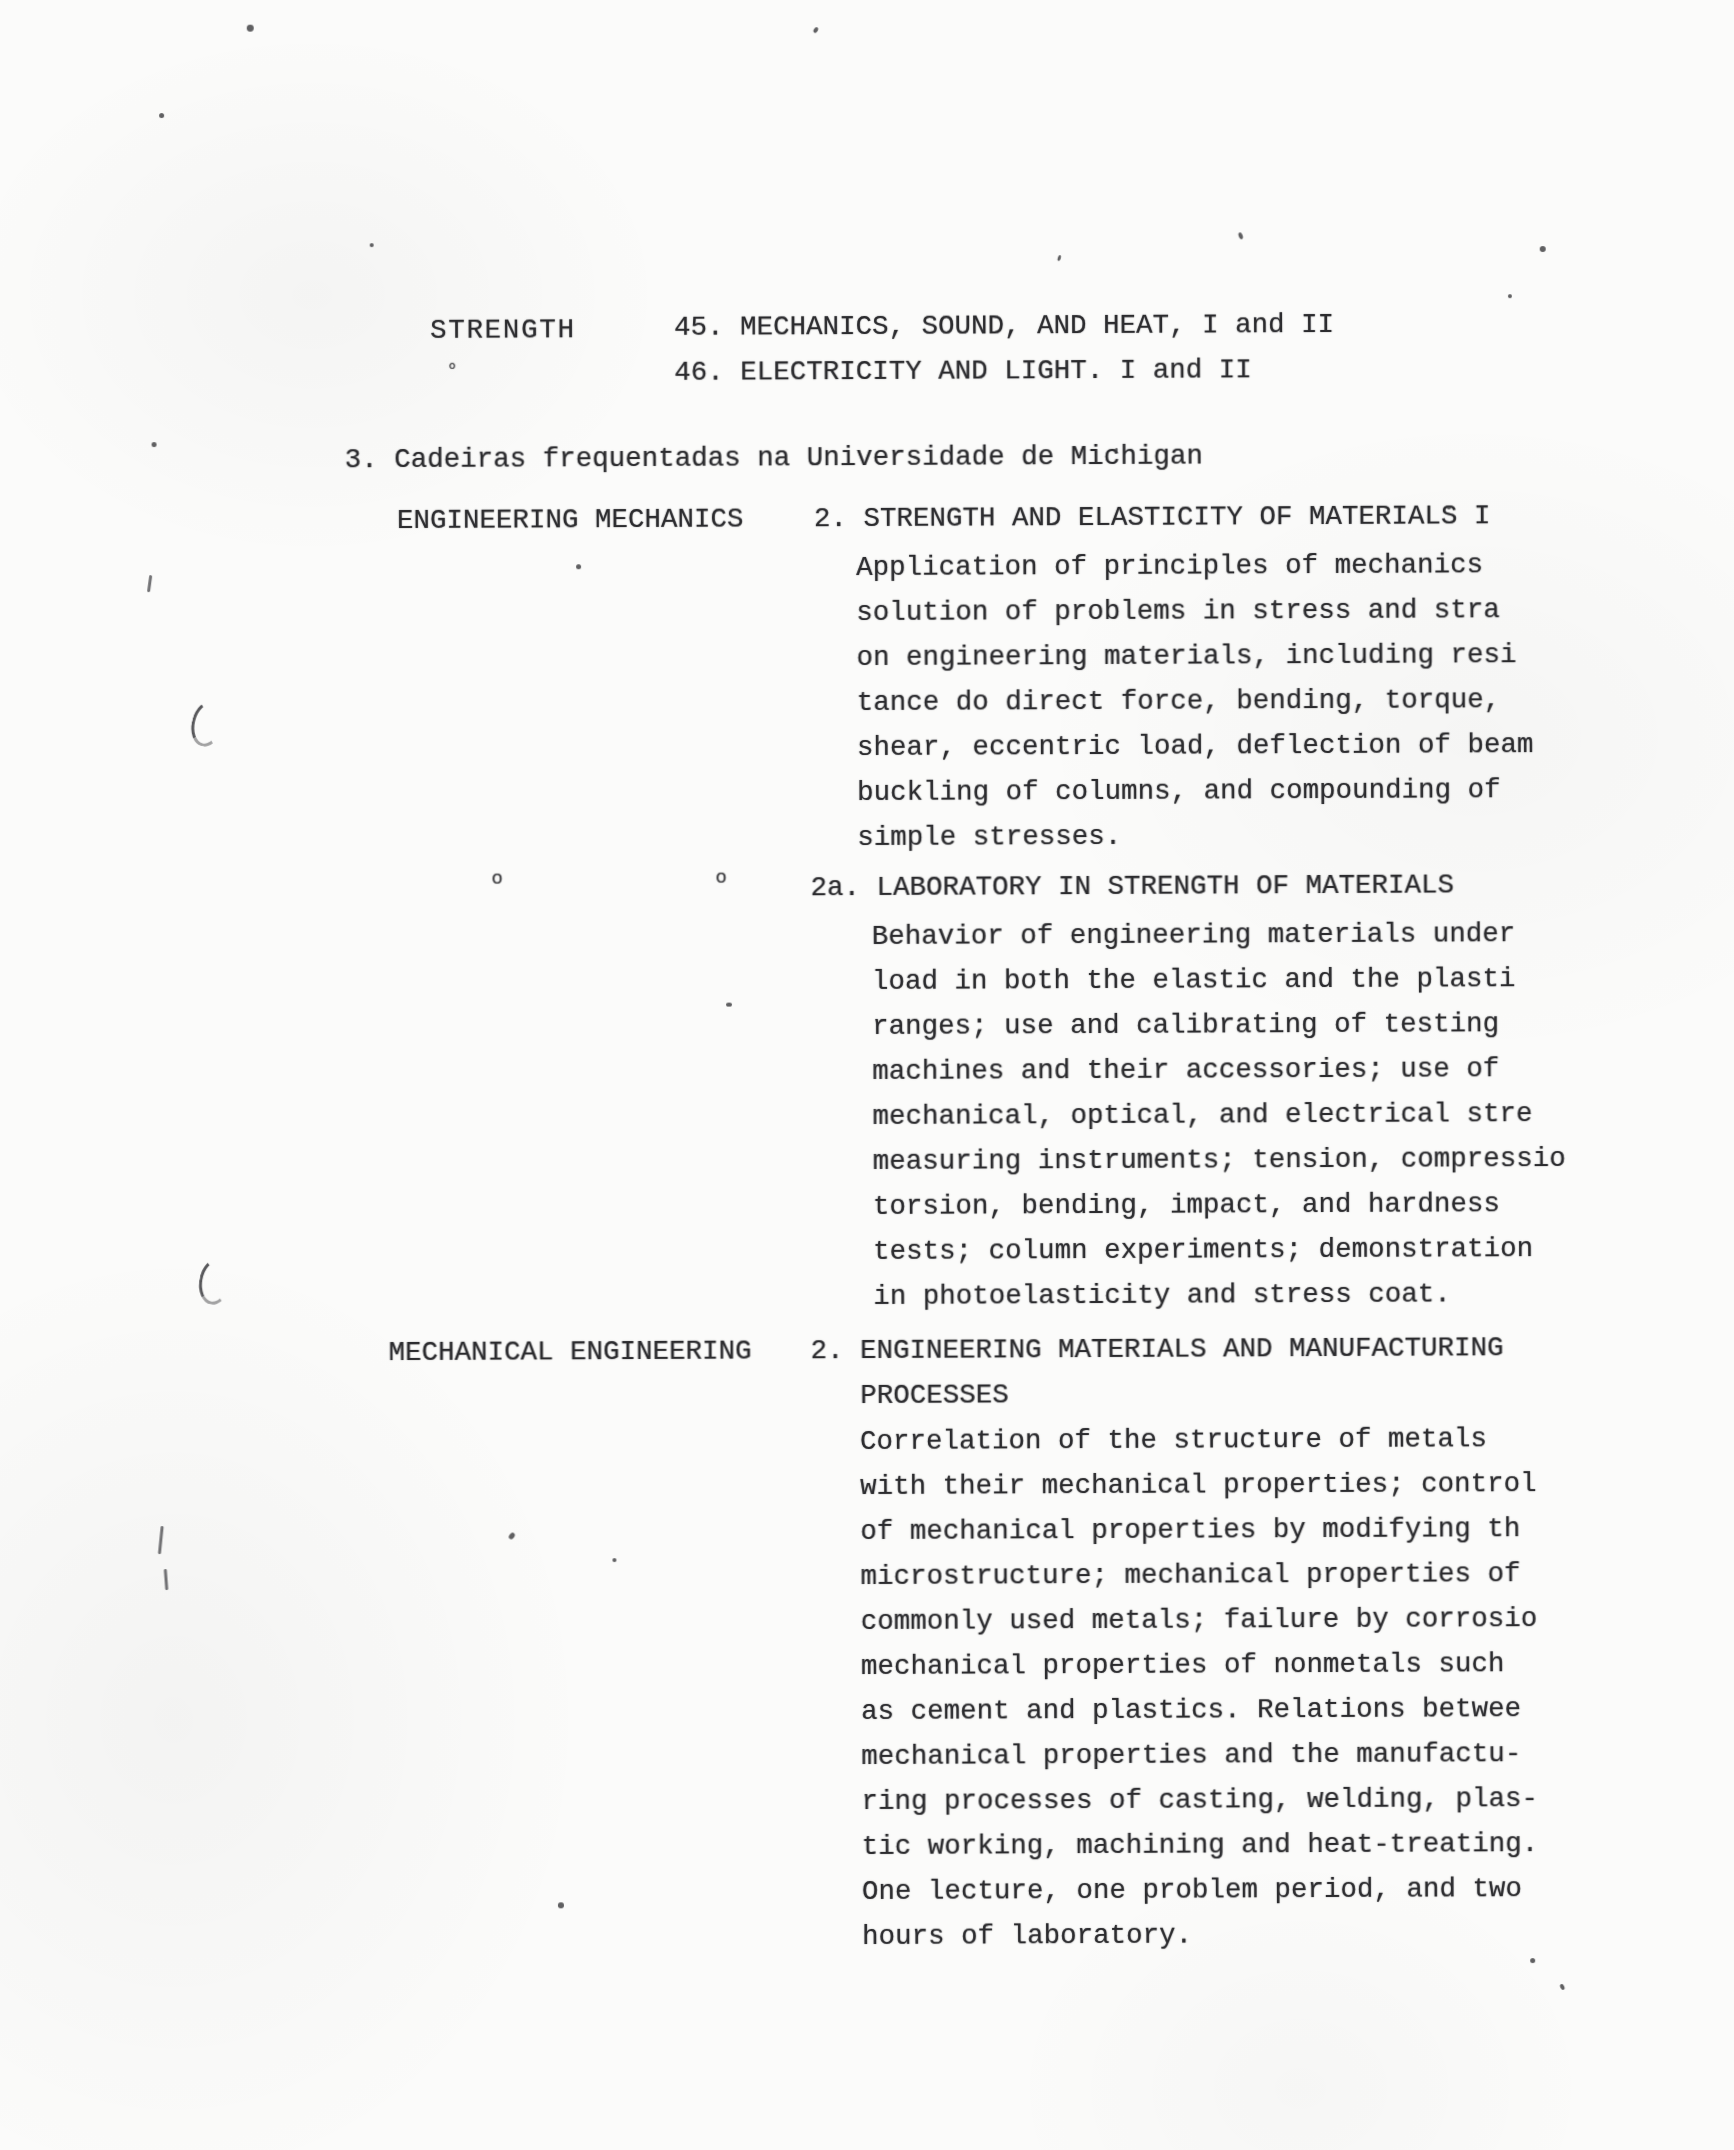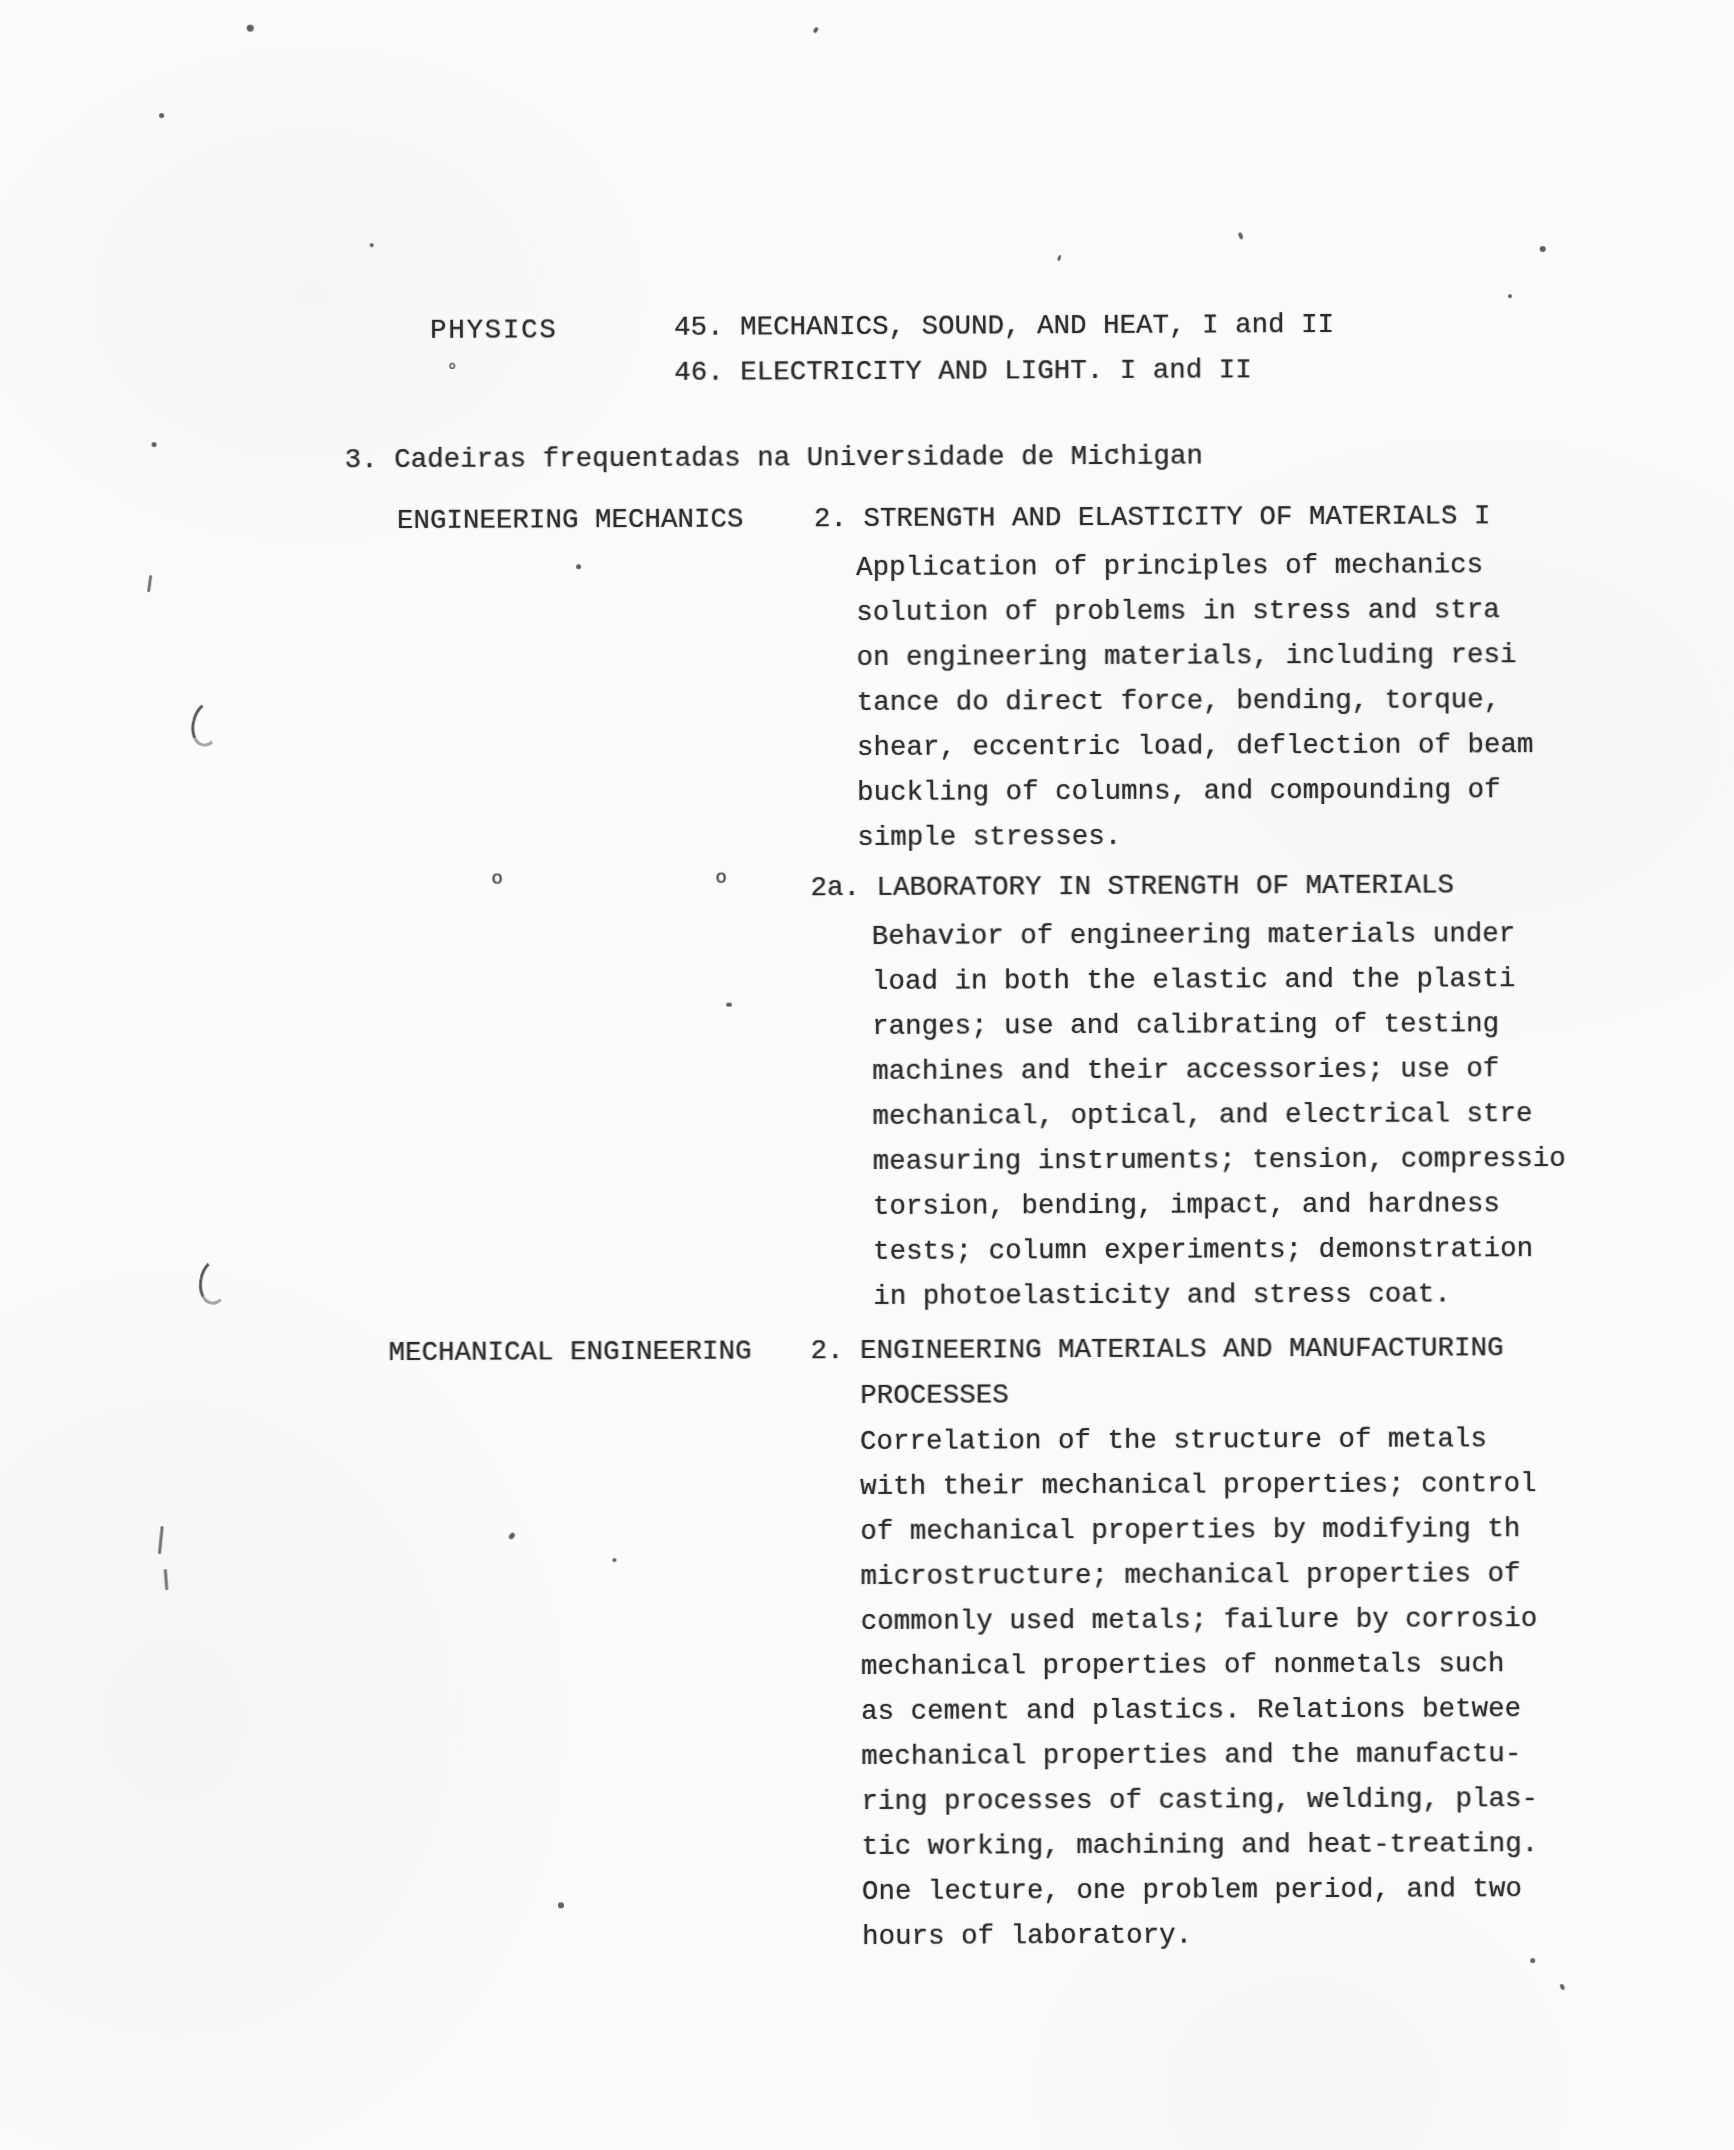--- a/index.html
+++ b/index.html
@@ -74,21 +74,21 @@
   .hook-1 { left: 194px; top: 698px; transform: rotate(14deg); }
   .hook-2 { left: 199px; top: 1256px; transform: rotate(10deg); }
 </style>
 </head>
 <body>
 
 <div class="page">
   <div class="scan-content">
 
     
-    <div class="abs dept-label">PHYSICS</div>
+    <div class="abs dept-label">STRENGTH</div>
     <div class="abs dept-mark">°</div>
     <div class="abs course-0">45. MECHANICS, SOUND, AND HEAT, I and II</div>
     <div class="abs course-1">46. ELECTRICITY AND LIGHT. I and II</div>
 
     
     <div class="abs section-heading">3. Cadeiras frequentadas na Universidade de Michigan</div>
 
     
     <div class="abs e1-label">ENGINEERING MECHANICS</div>
     <div class="abs e1-title">2. STRENGTH AND ELASTICITY OF MATERIALS I</div>

